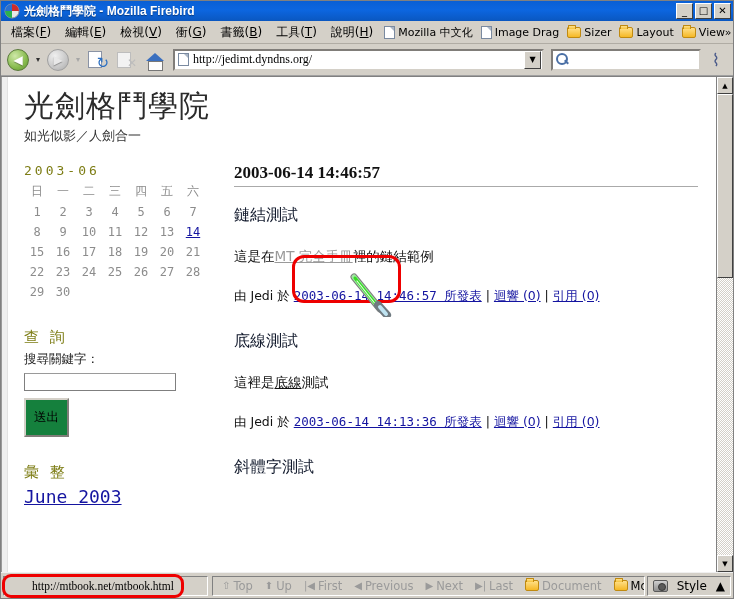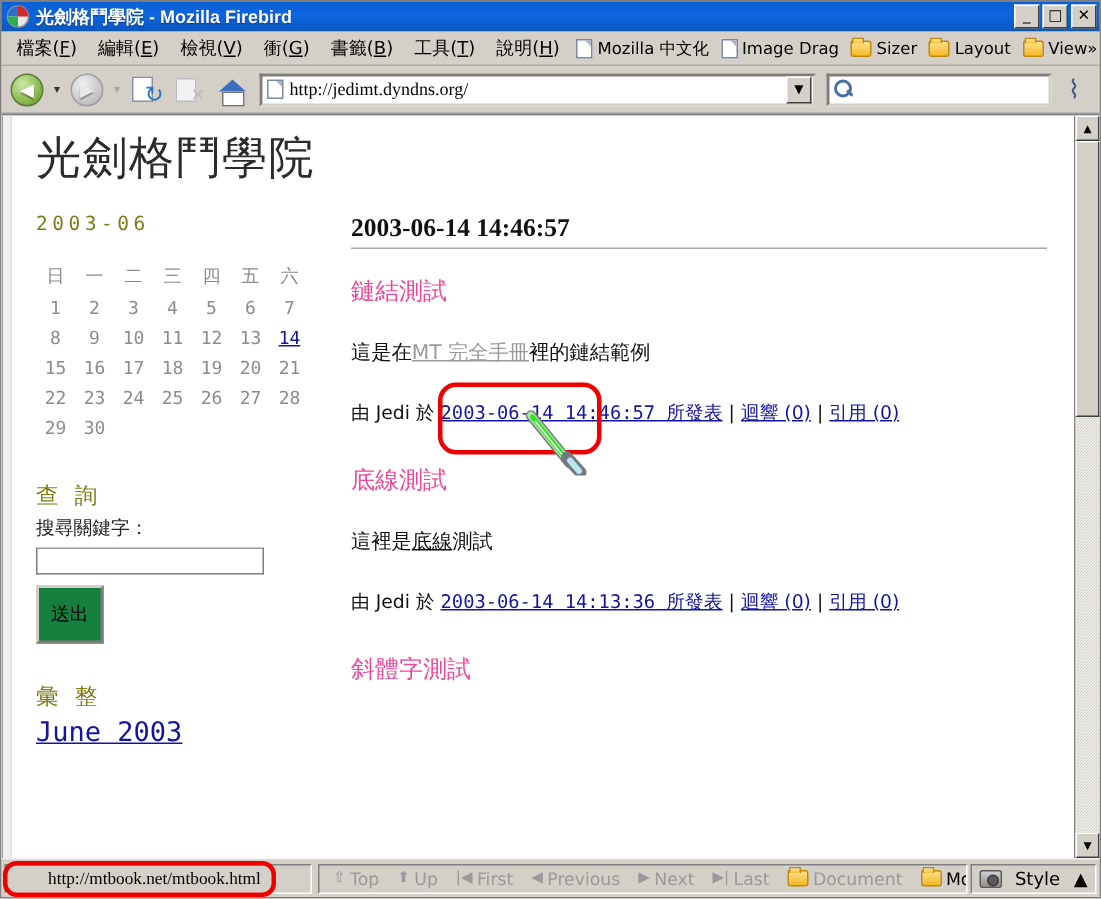--- a/index.html
+++ b/index.html
@@ -212,21 +212,21 @@
     font-family: "DejaVu Sans", sans-serif;
   }
 
   #cols { display: flex; margin-top: 18px; }
   #sidebar { width: 226px; flex: 0 0 auto; padding-left: 16px; }
   #main { flex: 1 1 auto; padding-right: 18px; }
 
   
   #cal-title {
     color: #7d7d15; font-size: 13px; letter-spacing: 3px;
-    font-family: "DejaVu Sans Mono", monospace; margin-bottom: 18px;
+    font-family: "DejaVu Sans Mono", monospace; margin-bottom: 4px;
   }
   table.cal { border-collapse: collapse; font-family: "DejaVu Sans Mono", monospace; }
   table.cal th, table.cal td {
     text-align: center; font-size: 12px; color: #8c8c8c; font-weight: normal;
     width: 26px; height: 20px; padding: 0;
   }
   table.cal th { color: #8c8c8c; font-family: "DejaVu Sans", sans-serif; font-size: 12px;}
   table.cal td a { color: #1414a0; text-decoration: underline; }
 
   .side-h {
@@ -251,21 +251,21 @@
   #archive-link { color: #1414a0; text-decoration: underline; font-size: 18px;
     font-family: "DejaVu Sans Mono", monospace; }
 
   
   .post-date {
     font-family: "Liberation Serif", serif;
     font-weight: bold; font-size: 17px; color: #111;
     border-bottom: 1px solid #aaa; padding-bottom: 3px;
   }
   .post-title {
-    font-size: 16px; color: #ec4899; margin: 18px 0 0 0;
+    font-size: 16px; color: #0f172a; margin: 18px 0 0 0;
     font-family: Liberation Sans, sans-serif;
   }
   .post-body {
     font-size: 13.5px; color: #111; margin-top: 20px; line-height: 1.5;
     font-family: "DejaVu Sans", sans-serif;
   }
   .post-body a.hovered { color: #9a9a9a; text-decoration: underline; }
   .post-body u { text-decoration: underline; }
   .post-foot {
     font-size: 12.5px; color: #111; margin-top: 22px;
@@ -454,20 +454,21 @@
     </span>
   </div>
 
   <div id="viewport">
     <div id="page">
       <div id="leftedge"></div>
       <div id="content-wrap">
 
         <div id="site-header">
           <div id="site-title">光劍格鬥學院</div>
+          <div id="site-tagline">如光似影／人劍合一</div>
         </div>
 
         <div id="cols">
 
           <div id="sidebar">
 
             <div id="cal-title">2003-06</div>
             <table class="cal">
               <tbody>
                   <tr>

